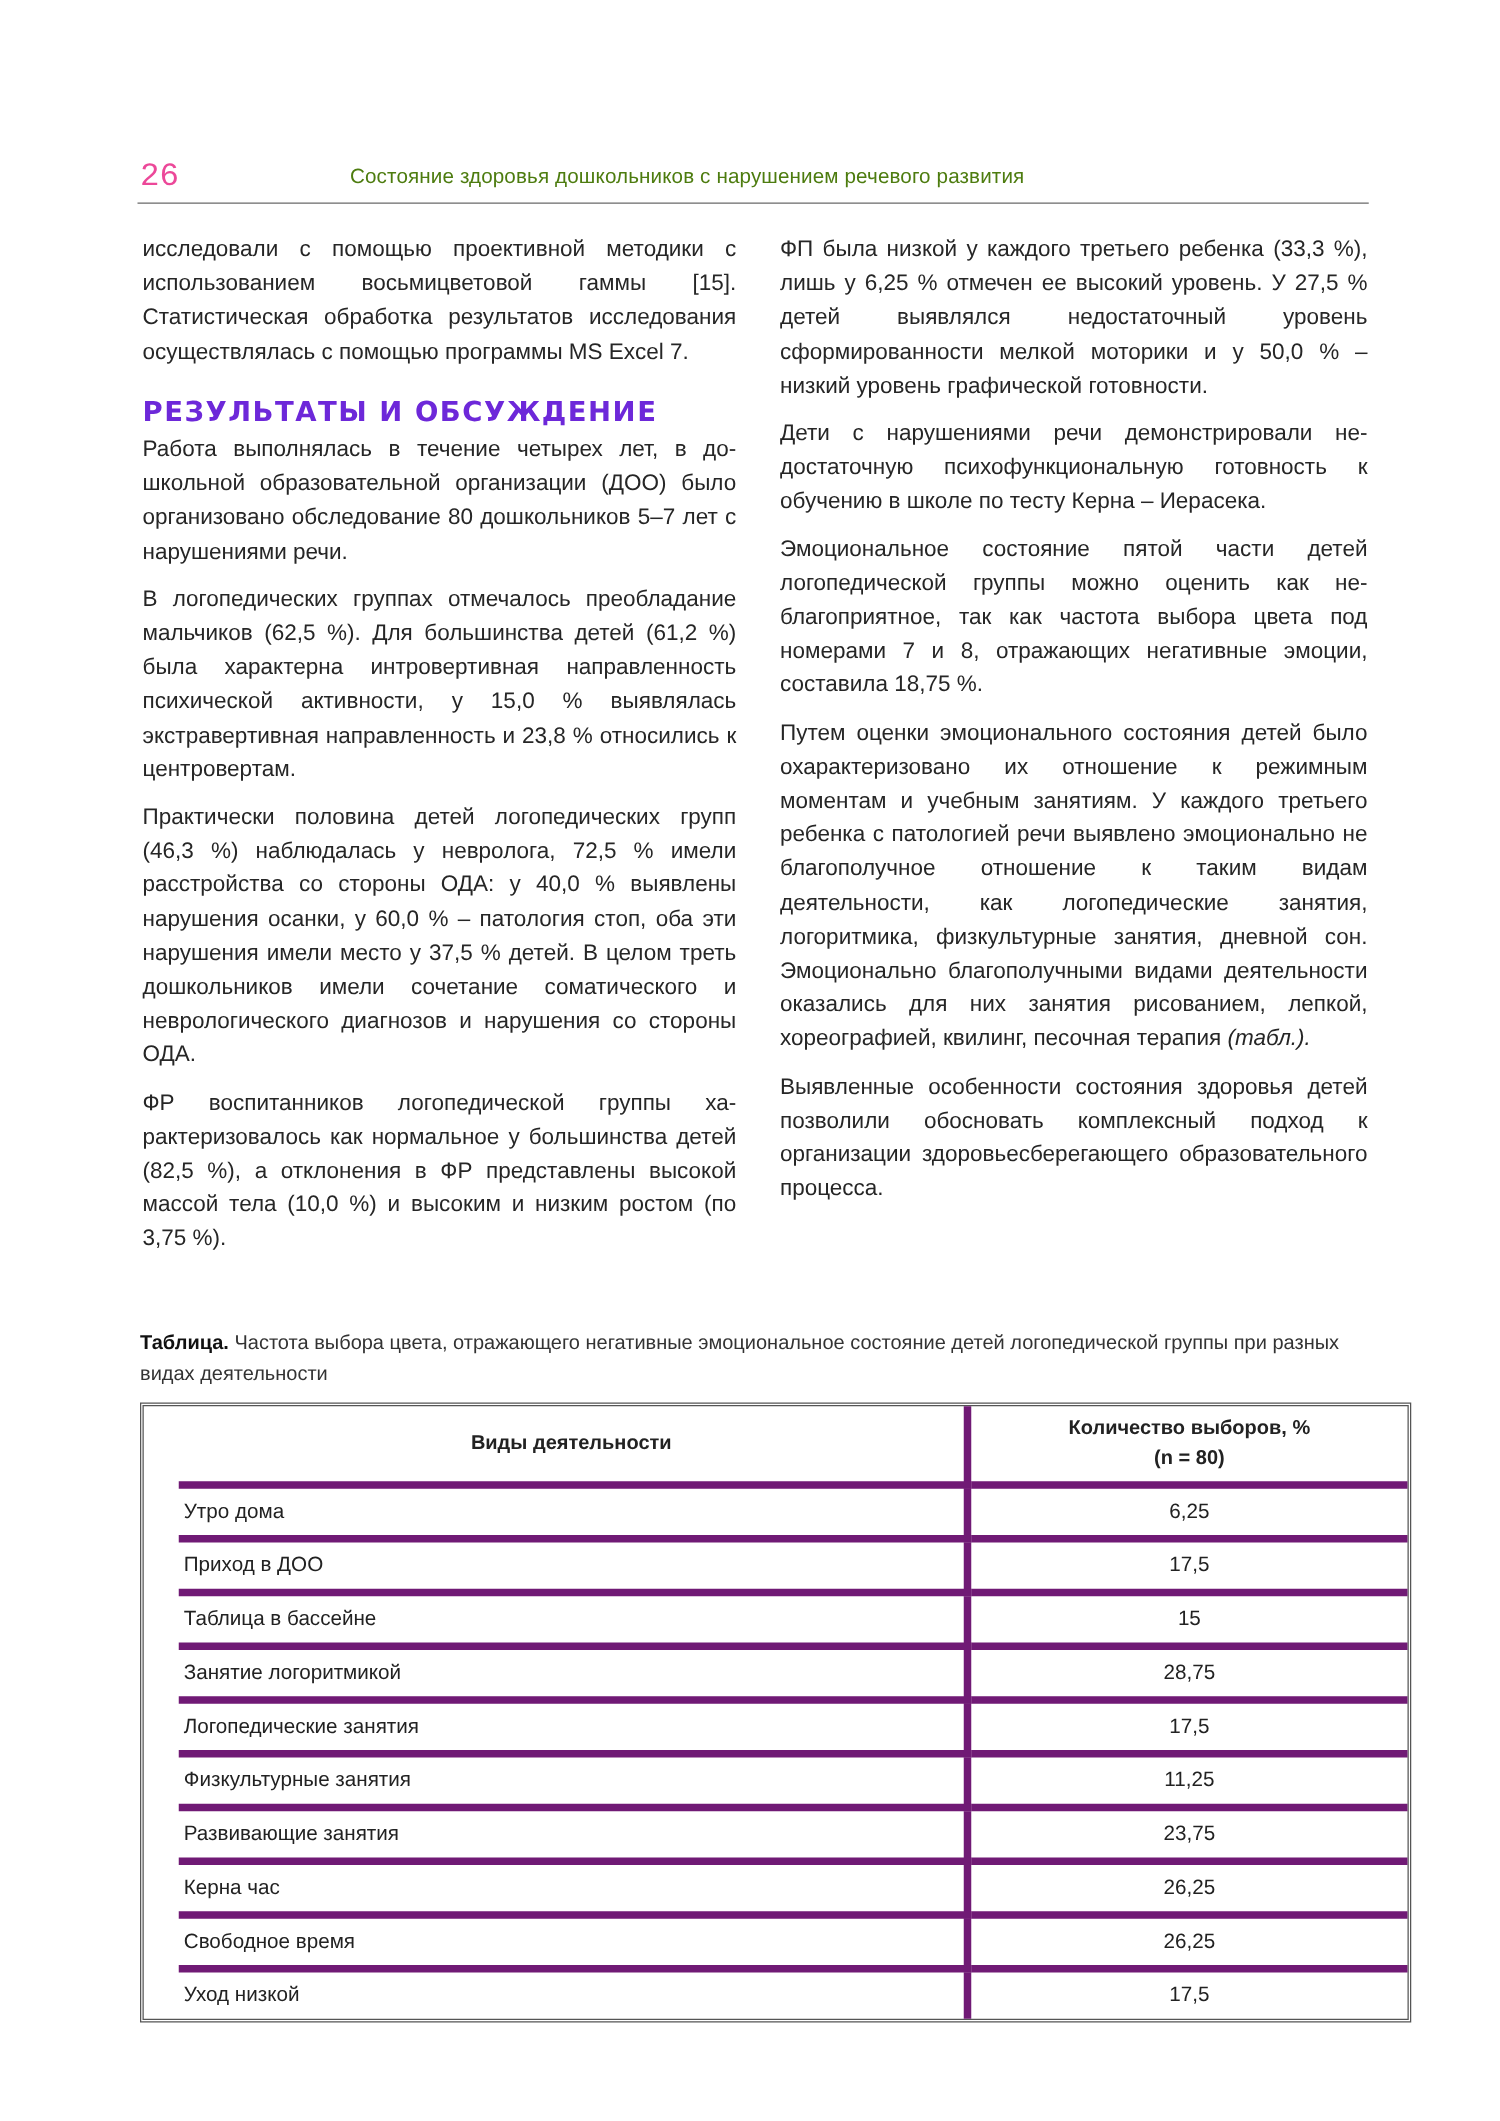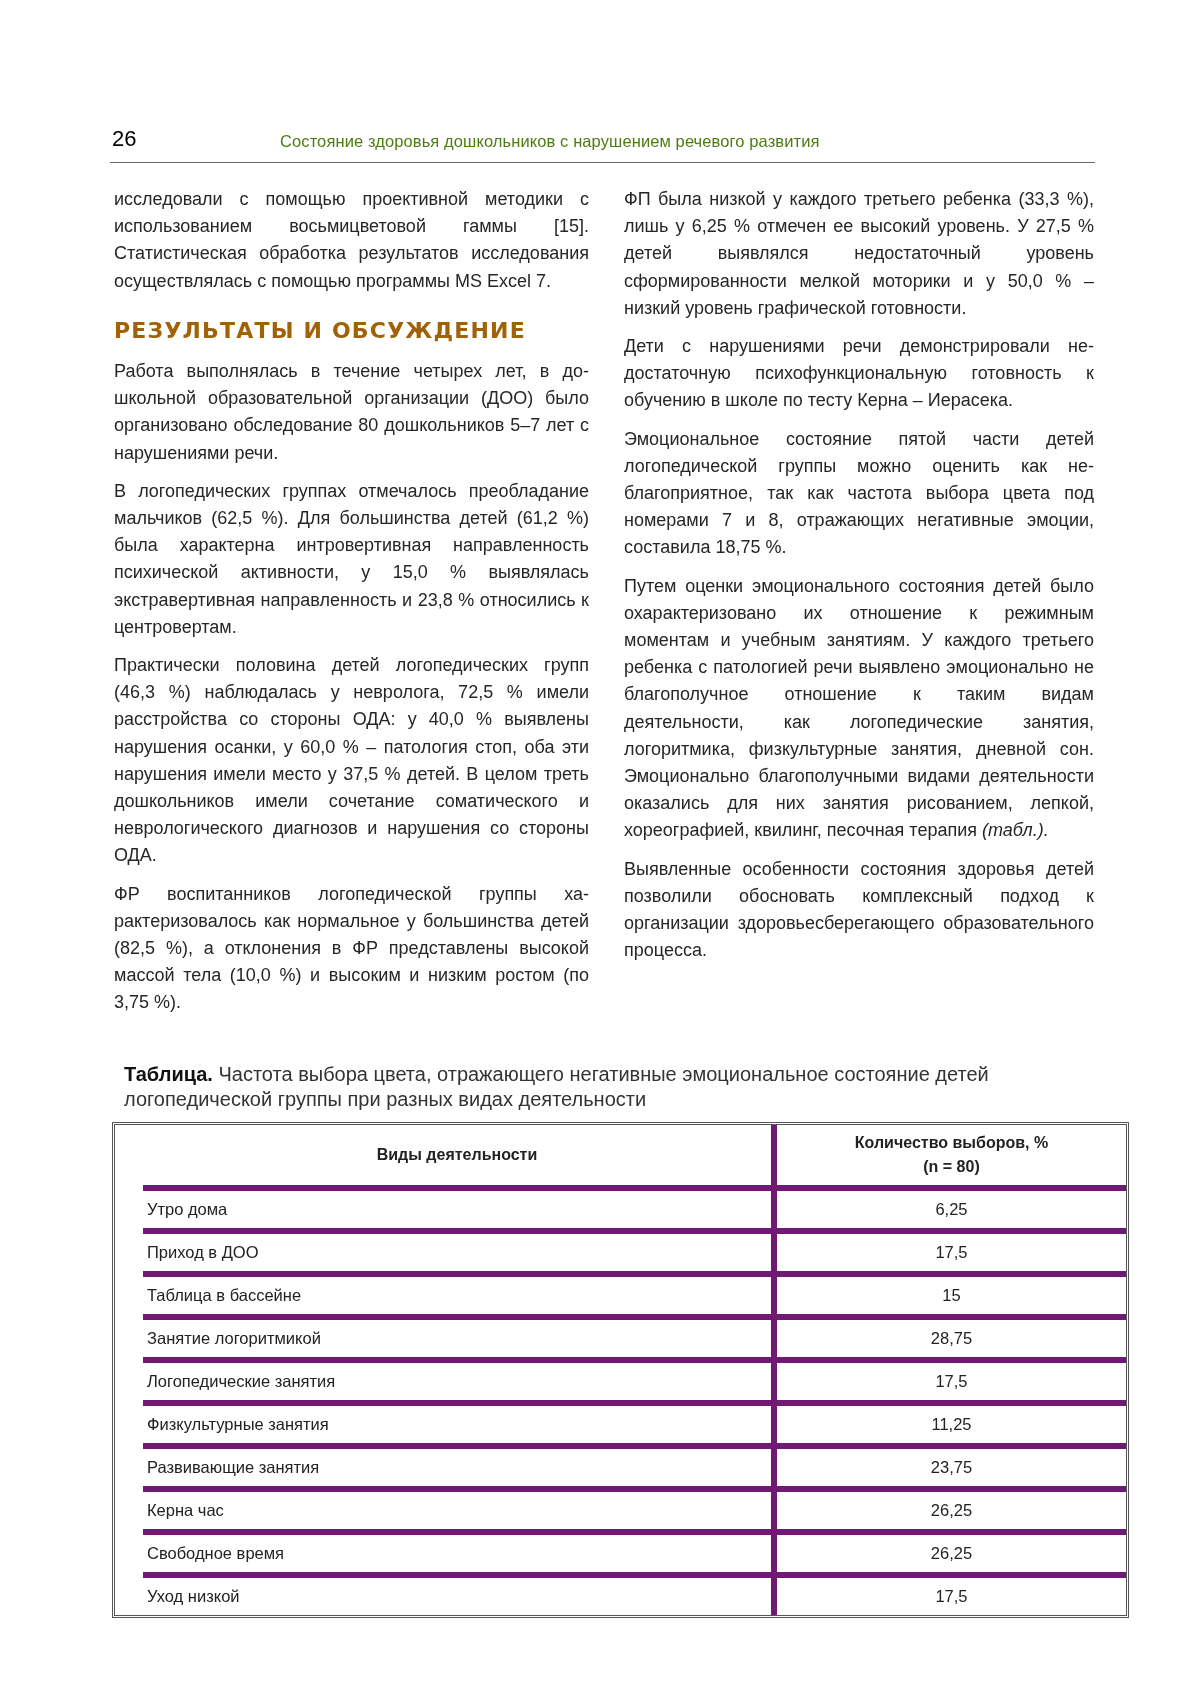--- a/index.html
+++ b/index.html
@@ -6,41 +6,41 @@
   body {
     width: 1200px; height: 1697px; position: relative; overflow: hidden;
     font-family: "Liberation Sans", "DejaVu Sans", sans-serif;
     color: #262626;
   }
   .page-header {
     position: absolute; left: 110px; top: 118px; width: 985px; height: 44px;
     border-bottom: 1.5px solid #6a6a6a;
   }
   .page-number {
-    position: absolute; left: 2px; top: 8px; font-size: 22px; color: #000000;
+    position: absolute; left: 2px; top: 8px; font-size: 26px; color: #ec4899; font-family: Liberation Mono, monospace;
   }
   .running-title {
     position: absolute; left: 170px; top: 14px; font-size: 16.5px; color: #4d7c0f;
     letter-spacing: 0.1px;
   }
   .col {
     position: absolute; top: 186px; width: 475px;
     font-size: 18px; line-height: 27.2px; text-align: justify; hyphens: manual;
   }
   .col-left { left: 114px; }
   .col-right { left: 624px; width: 470px; }
   .col p { margin: 0 0 11px 0; }
   .section-heading {
     font-family: "DejaVu Sans", sans-serif; font-weight: bold; font-size: 22px;
-    letter-spacing: 1.2px; color: #a16207; margin: 22px 0 14px 0; text-align: left;
+    letter-spacing: 1.2px; color: #6d28d9; margin: 22px 0 2px 0; text-align: left;
   }
   .ital { font-style: italic; }
   .caption {
-    position: absolute; left: 124px; top: 1062px; width: 985px;
-    font-size: 20px; line-height: 25px; color: #333;
+    position: absolute; left: 112px; top: 1062px; width: 985px;
+    font-size: 16px; line-height: 25px; color: #333;
   }
   .caption b { color: #111; }
   .table-wrap {
     position: absolute; left: 112px; top: 1122px; width: 983px;
     border: 3px double #555;
     padding-left: 28px;
   }
   table { border-collapse: collapse; width: 100%; font-size: 16.5px; color: #222; }
   th, td { border: 6px solid #701a75; }
   th { font-weight: bold; height: 58px; text-align: center; line-height: 24px; font-size: 16px; }

